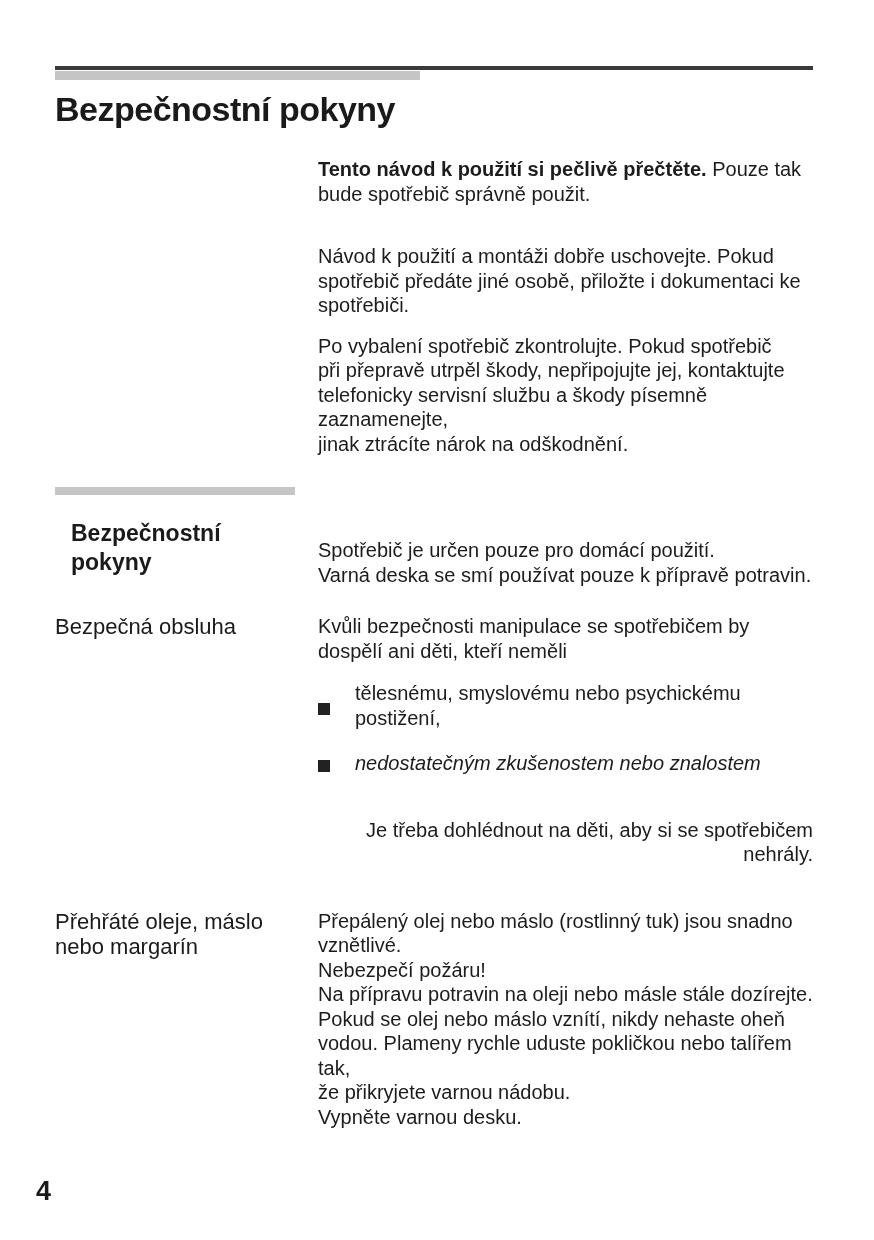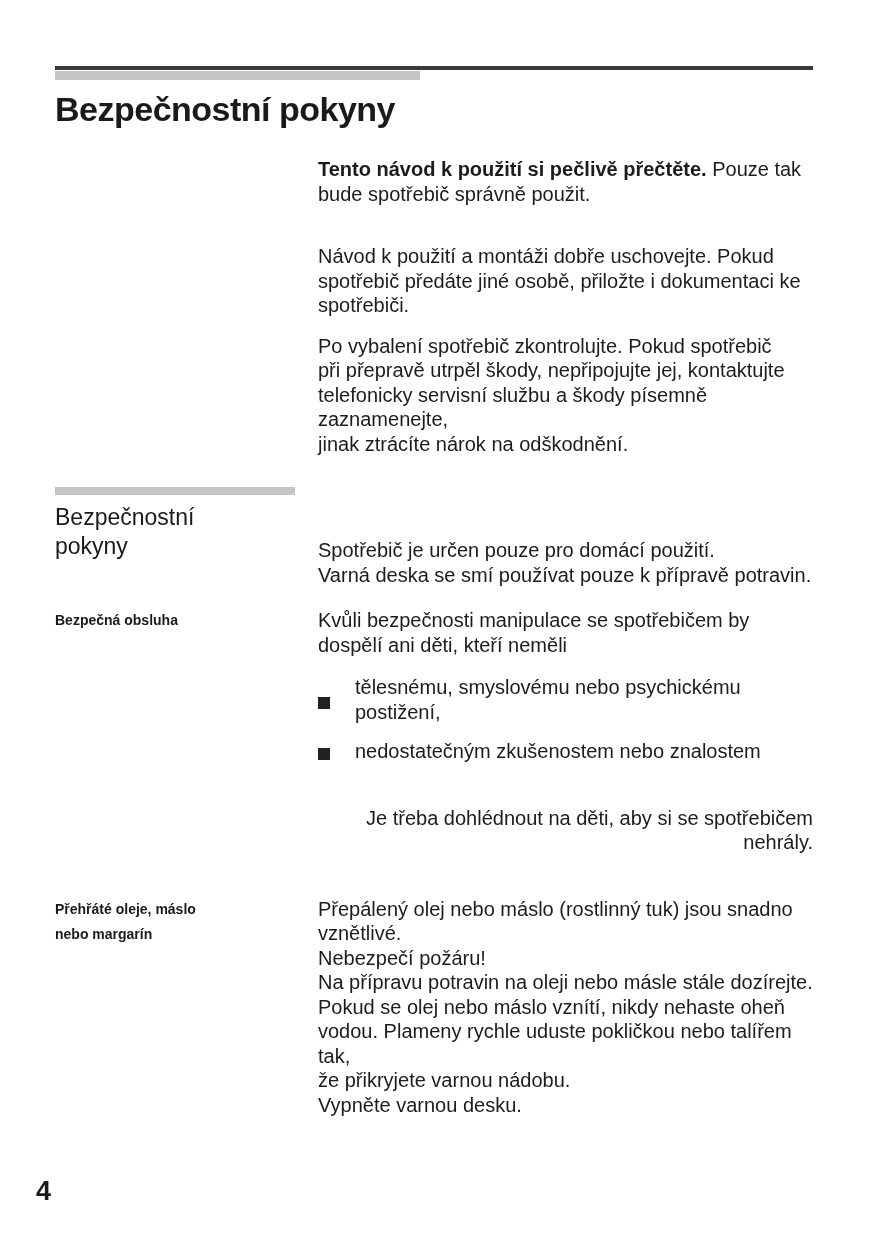--- a/index.html
+++ b/index.html
@@ -31,38 +31,38 @@
   .p3 { margin-top: 16px; }
 
   .divider { margin-top: 31px; height: 8px; width: 240px; background: #c5c5c5; }
 
   .section { display: grid; grid-template-columns: 263px 1fr; }
   .sec-safety { margin-top: 8px; }
   .sec-operation { margin-top: 21px; }
   .sec-oils { margin-top: 42px; }
 
   h2 {
-    margin: 0; font-size: 23px; line-height: 29px; font-weight: normal;
+    margin: 16px; font-size: 23px; line-height: 29px; font-weight: bold;
     color: #1a1a1a; white-space: pre-line;
   }
   h3 {
-    margin: 0; font-size: 14px; line-height: 25px; font-weight: bold;
+    margin: 0; font-size: 22px; line-height: 25px; font-weight: normal;
     color: #1a1a1a; white-space: pre-line;
   }
 
   .pad-top-35 { padding-top: 35px; }
 
   .bullet-item { display: flex; align-items: center; }
   .bullet-item .sq {
     flex: 0 0 auto;
     width: 12px; height: 12px; background: #222222;
     margin-top: 6px; margin-right: 25px;
   }
   .bullet-1 { margin-top: 18px; }
-  .bullet-2 { margin-top: 15px; }
+  .bullet-2 { margin-top: 21px; font-style: italic; }
   .outro { margin-top: 18px; }
   .note  { margin-top: 42px; text-align: right; }
 
   .page-number {
     position: absolute; left: 36px; top: 1174px;
     font-size: 27px; line-height: 34px; font-weight: bold; color: #1a1a1a;
   }
 </style>
 </head>
 <body>

